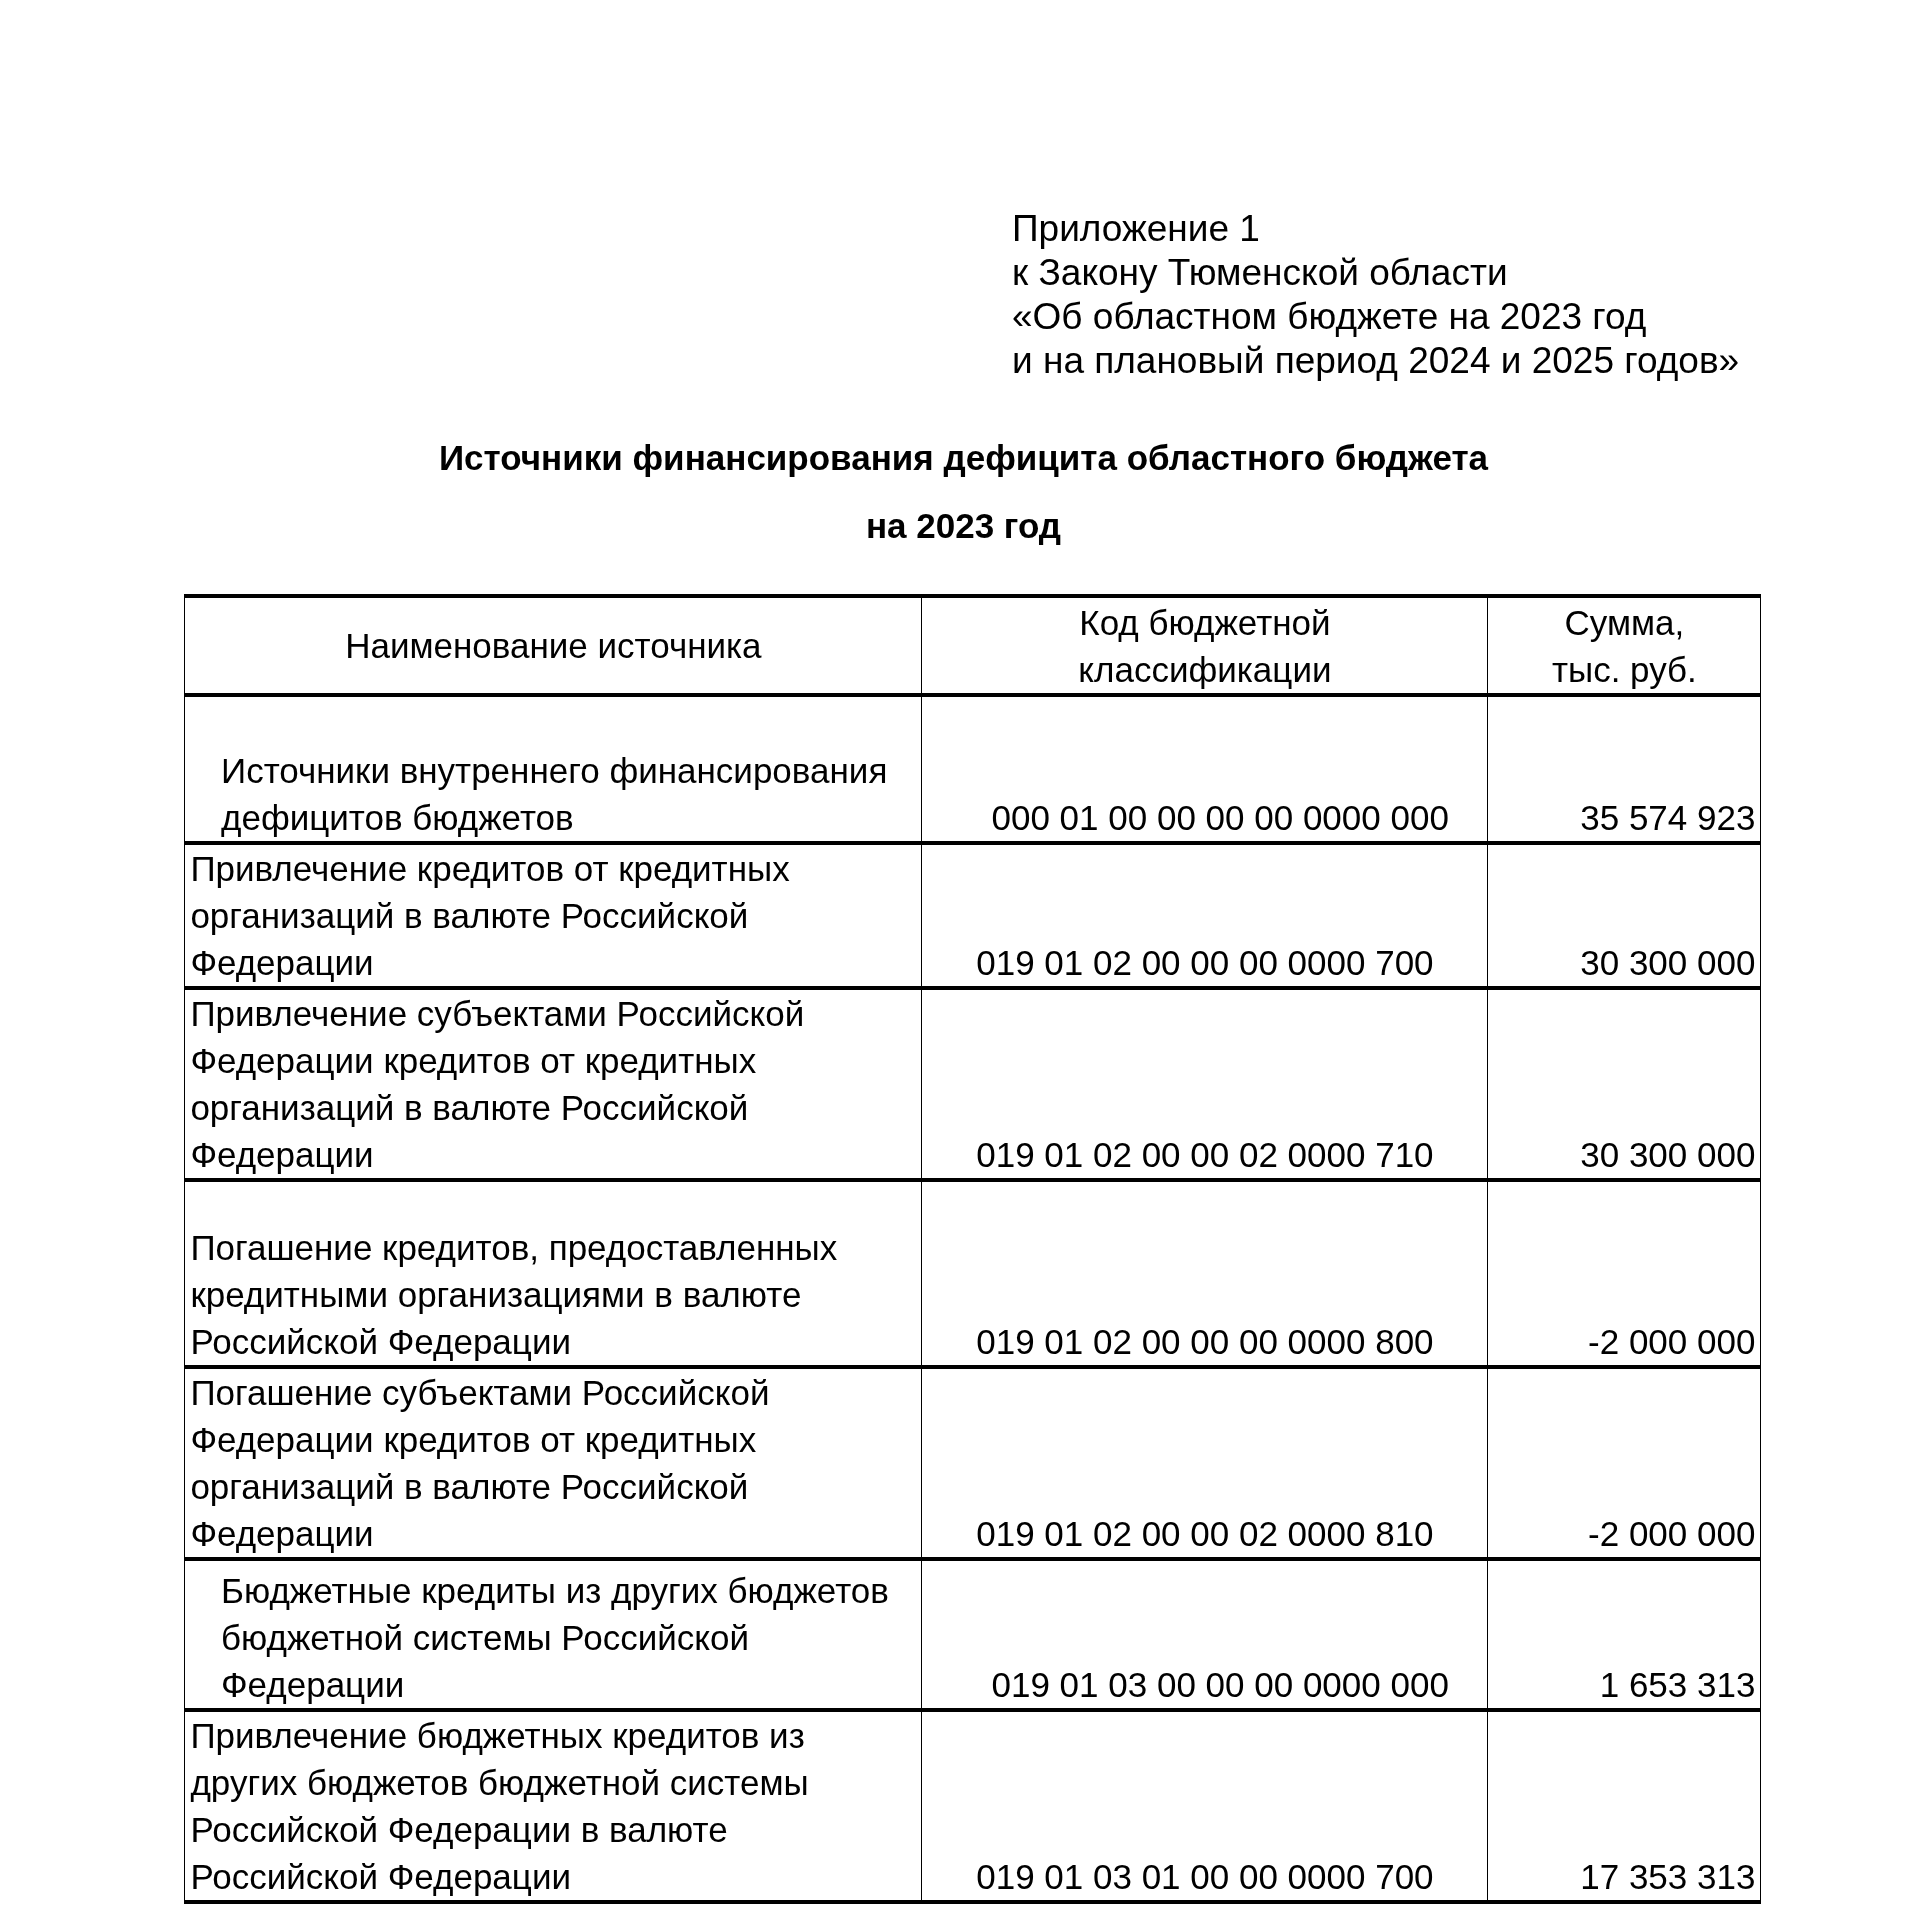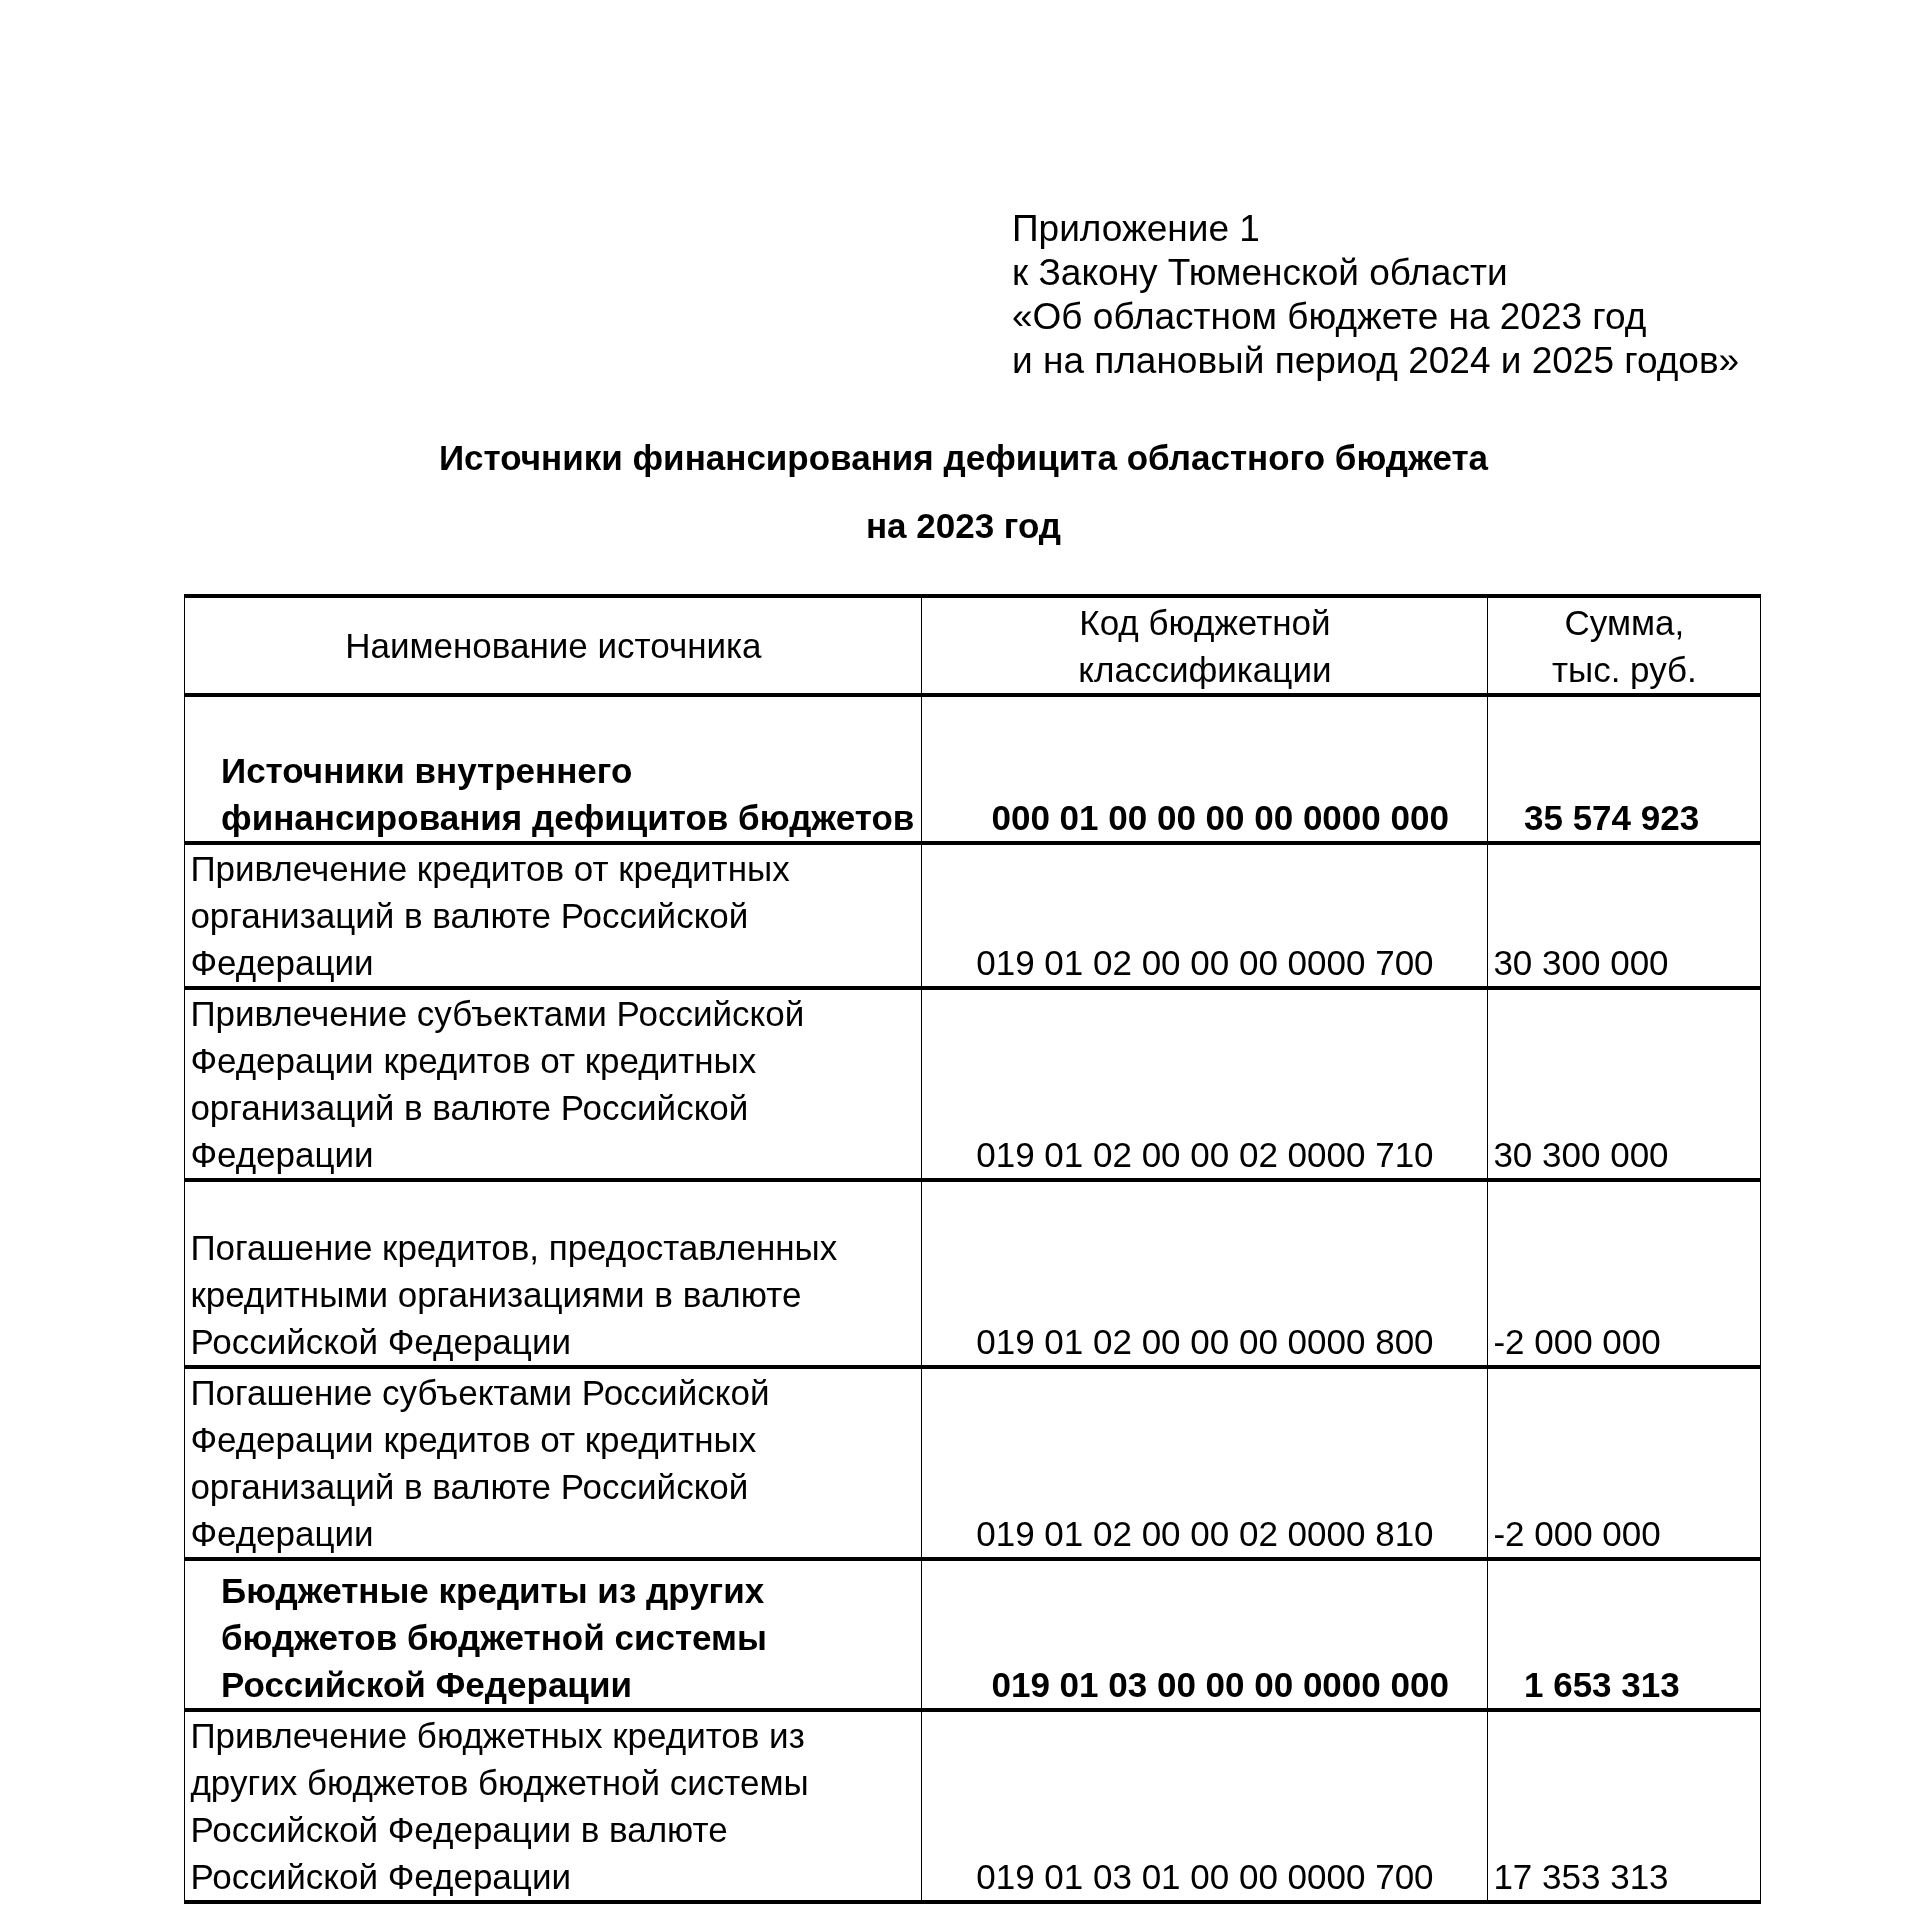--- a/index.html
+++ b/index.html
@@ -11,22 +11,22 @@
            font-weight: bold; font-size: 35px; line-height: 68px; }
   .title div { white-space: nowrap; }
   table.t { position: absolute; left: 184px; top: 594px; width: 1576px;
             border-collapse: collapse; table-layout: fixed; font-size: 35px; line-height: 47px; }
   table.t td, table.t th { border-left: 1.9px solid #000; border-right: 1.9px solid #000;
             padding: 0 4.6px 0 5.4px; vertical-align: bottom; font-weight: normal; }
   table.t tr { border-top: 4.6px solid #000; }
   table.t tr:last-child { border-bottom: 4.6px solid #000; }
   table.t th { vertical-align: middle; text-align: center; }
   td.code { text-align: center; white-space: nowrap; }
-  td.sum { white-space: nowrap; padding-right: 7px; }
-  tr.bold td { font-weight: bold; padding-left: 36px; }
+  td.sum { text-align: right; white-space: nowrap; padding-right: 7px; }
+  tr.bold td { font-weight: normal; padding-left: 36px; }
   .c1 { width: 737px; } .c2 { width: 566px; } .c3 { width: 273px; }
 </style>
 </head>
 <body>
 
 <div class="appendix">
   <div>Приложение 1</div>
   <div>к Закону Тюменской области</div>
   <div>«Об областном бюджете на 2023 год</div>
   <div>и на плановый период 2024 и 2025 годов»</div>

